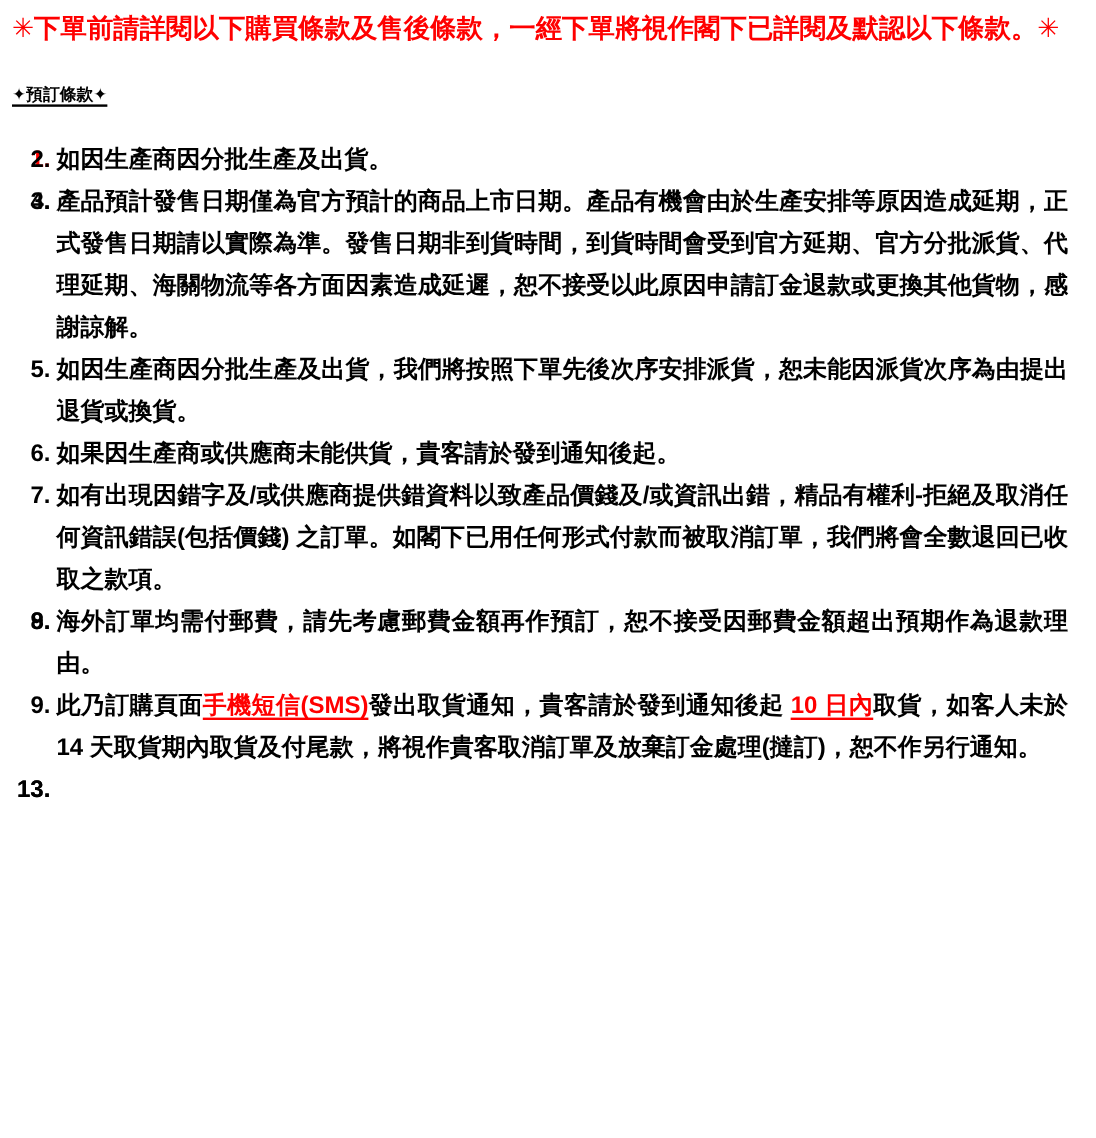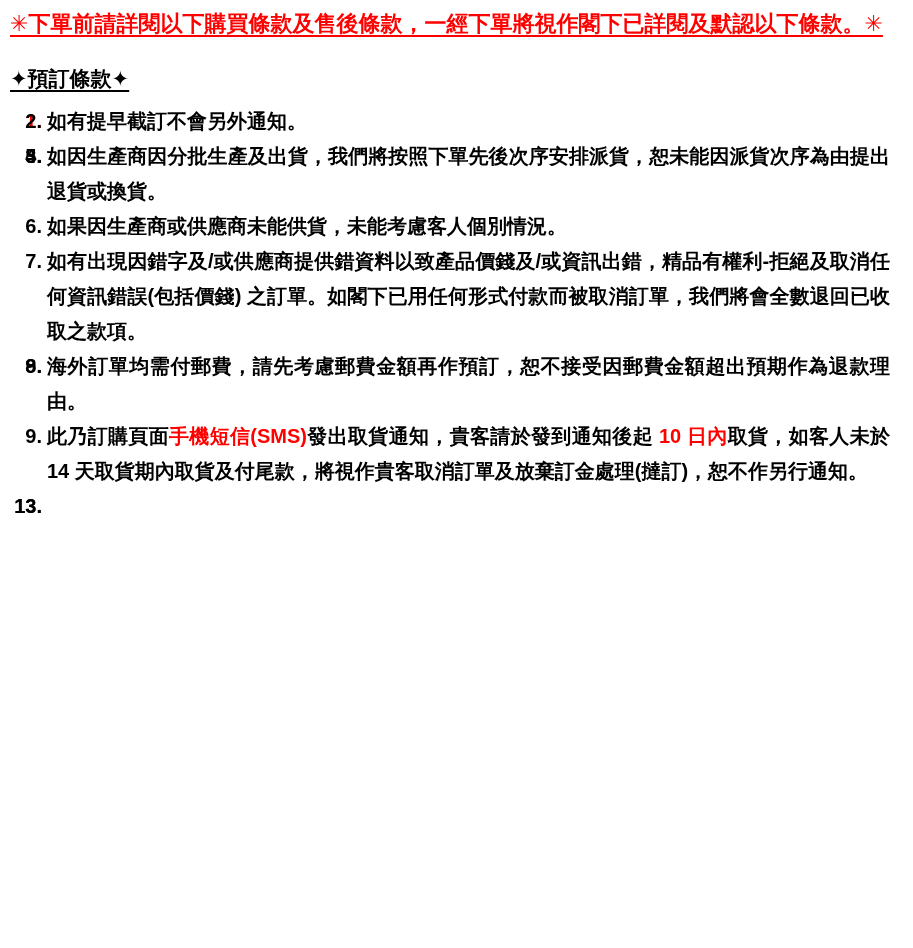--- a/index.html
+++ b/index.html
@@ -12,28 +12,27 @@
     font-size:20px;
     line-height:35px;
     color:var(--text);
     padding-top:6px;
     overflow:hidden;
   }
   .notice {
     margin:0 10px;
     font-size:22px;
     color:var(--red);
-    text-decoration:underline;
     text-decoration-thickness:2px;
     text-underline-offset:4px;
     white-space:nowrap;
   }
   .section-title {
-    margin:20px 0 4px 10px;
-    font-size:21px;
+    margin:20px 0 16px 10px;
+    font-size:14px;
     text-decoration:underline;
     text-decoration-thickness:2px;
     text-underline-offset:4px;
     display:inline-block;
   }
   .terms { margin-top:4px; }
   .term {
     position:relative;
     padding-left:47px;
     padding-right:23px;
@@ -41,40 +40,41 @@
   }
   .term .num {
     position:absolute;
     left:8px; top:0;
     width:34px;
     text-align:right;
   }
   .term.red { color:var(--red); }
   .red-underline {
     color:var(--red);
+    text-decoration:underline;
     text-decoration-thickness:2px;
     text-underline-offset:4px;
   }
 </style>
 </head>
 <body>
 
 <div class="notice">✳下單前請詳閱以下購買條款及售後條款，一經下單將視作閣下已詳閱及默認以下條款。✳</div>
 
 <div>
   <div class="section-title">✦預訂條款✦</div>
 </div>
 
 <div class="terms">
     <div class="term red"><span class="num">1.</span></div>
-    <div class="term"><span class="num">2.</span><span><span>如有提早截訂不會另外通知。</span></span></div>
+    <div class="term"><span class="num">2.</span><span><span>如因生產商因分批生產及出貨。</span></span></div>
     <div class="term"><span class="num">3.</span></div>
-    <div class="term"><span class="num">4.</span></div>
+    <div class="term"><span class="num">4.</span><span><span>產品預計發售日期僅為官方預計的商品上市日期。產品有機會由於生產安排等原因造成延期，正式發售日期請以實際為準。發售日期非到貨時間，到貨時間會受到官方延期、官方分批派貨、代理延期、海關物流等各方面因素造成延遲，恕不接受以此原因申請訂金退款或更換其他貨物，感謝諒解。</span></span></div>
     <div class="term"><span class="num">5.</span><span><span>如因生產商因分批生產及出貨，我們將按照下單先後次序安排派貨，恕未能因派貨次序為由提出退貨或換貨。</span></span></div>
-    <div class="term"><span class="num">6.</span><span><span>如果因生產商或供應商未能供貨，未能考慮客人個別情況。</span></span></div>
+    <div class="term"><span class="num">6.</span><span><span>如果因生產商或供應商未能供貨，貴客請於發到通知後起。</span></span></div>
     <div class="term"><span class="num">7.</span><span><span>如有出現因錯字及/或供應商提供錯資料以致產品價錢及/或資訊出錯，精品有權利-拒絕及取消任何資訊錯誤(包括價錢) 之訂單。如閣下已用任何形式付款而被取消訂單，我們將會全數退回已收取之款項。</span></span></div>
     <div class="term"><span class="num">8.</span></div>
     <div class="term"><span class="num">9.</span><span><span>海外訂單均需付郵費，請先考慮郵費金額再作預訂，恕不接受因郵費金額超出預期作為退款理由。</span></span></div>
     <div class="term"><span class="num">9.</span><span><span>此乃訂購頁面</span><span class="red-underline">手機短信(SMS)</span><span>發出取貨通知，貴客請於發到通知後起 </span><span class="red-underline">10 日內</span><span>取貨，如客人未於 14 天取貨期內取貨及付尾款，將視作貴客取消訂單及放棄訂金處理(撻訂)，恕不作另行通知。</span></span></div>
     <div class="term"><span class="num">13.</span></div>
     <div class="term">
       <span class="num">13.</span>
     </div>
   </div>
 

